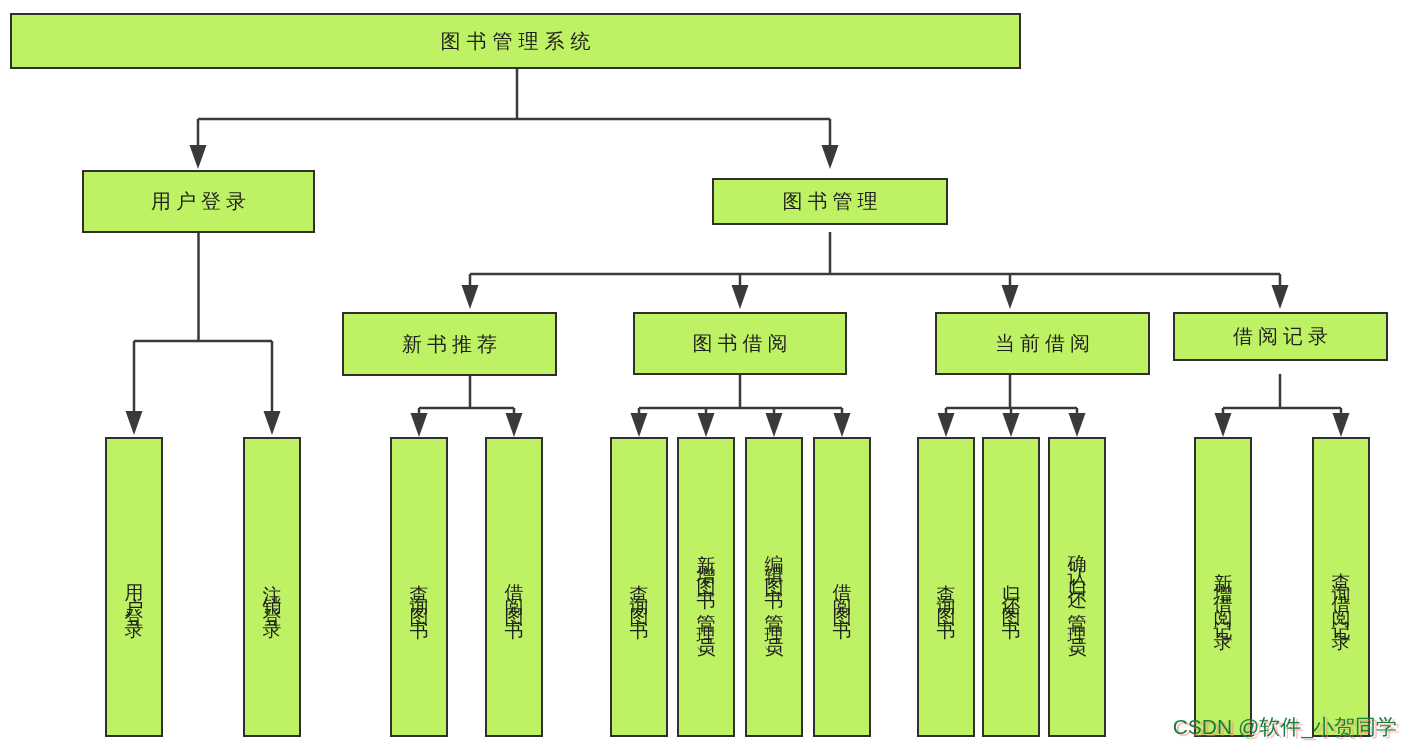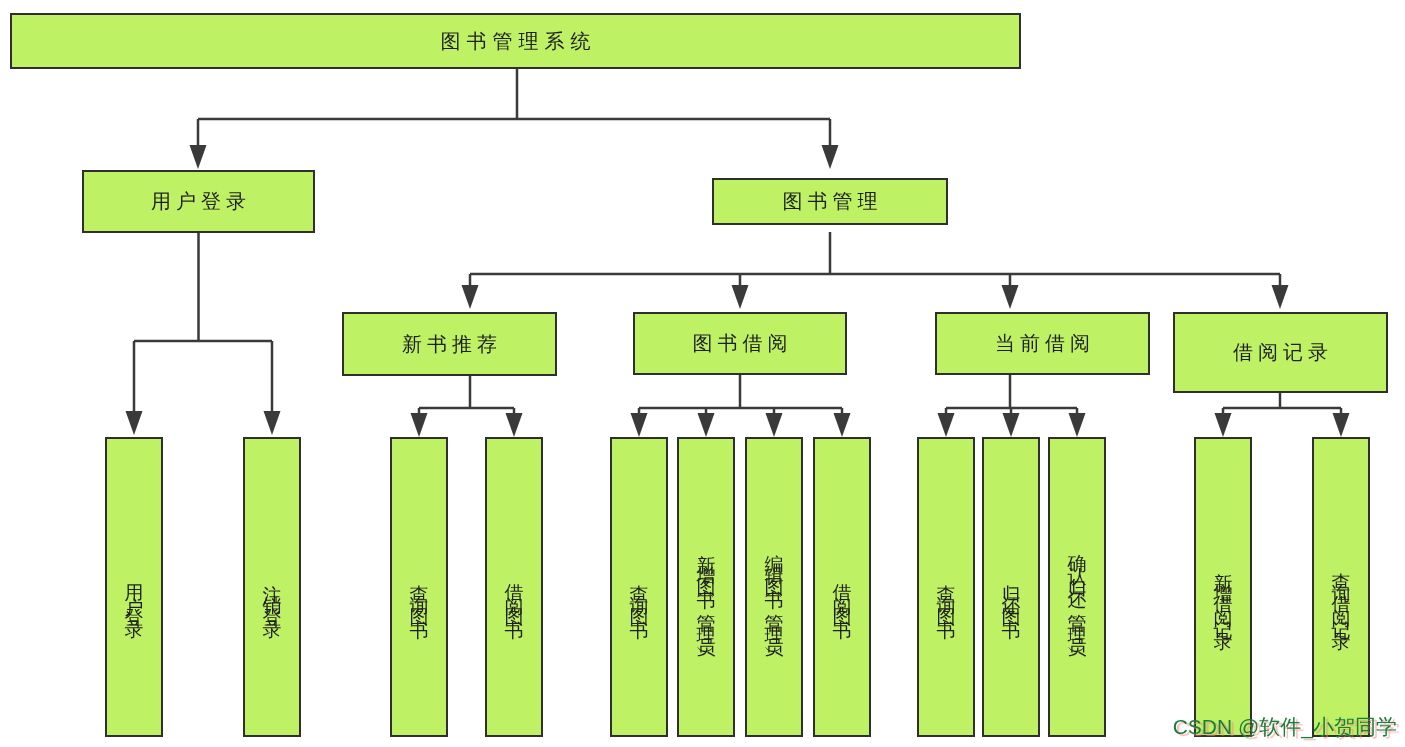--- a/index.html
+++ b/index.html
@@ -129,21 +129,21 @@
 
   <div class="box" style="left:342px; top:312px; width:215px; height:64px;">
     <span class="lbl">新书推荐</span>
   </div>
   <div class="box" style="left:633px; top:312px; width:214px; height:63px;">
     <span class="lbl">图书借阅</span>
   </div>
   <div class="box" style="left:903px; top:312px; width:215px; height:63px;margin-left:32px;">
     <span class="lbl">当前借阅</span>
   </div>
-  <div class="box" style="left:1173px; top:312px; width:215px; height:81px;">
+  <div class="box" style="left:1173px; top:312px; width:215px; height:49px;">
     <span class="lbl">借阅记录</span>
   </div>
 
   <div class="box leaf" style="left:105px; top:437px; width:58px; height:300px;">
     <span class="lbl">用户登录</span>
   </div>
   <div class="box leaf" style="left:243px; top:437px; width:58px; height:300px;">
     <span class="lbl">注销登录</span>
   </div>
 

